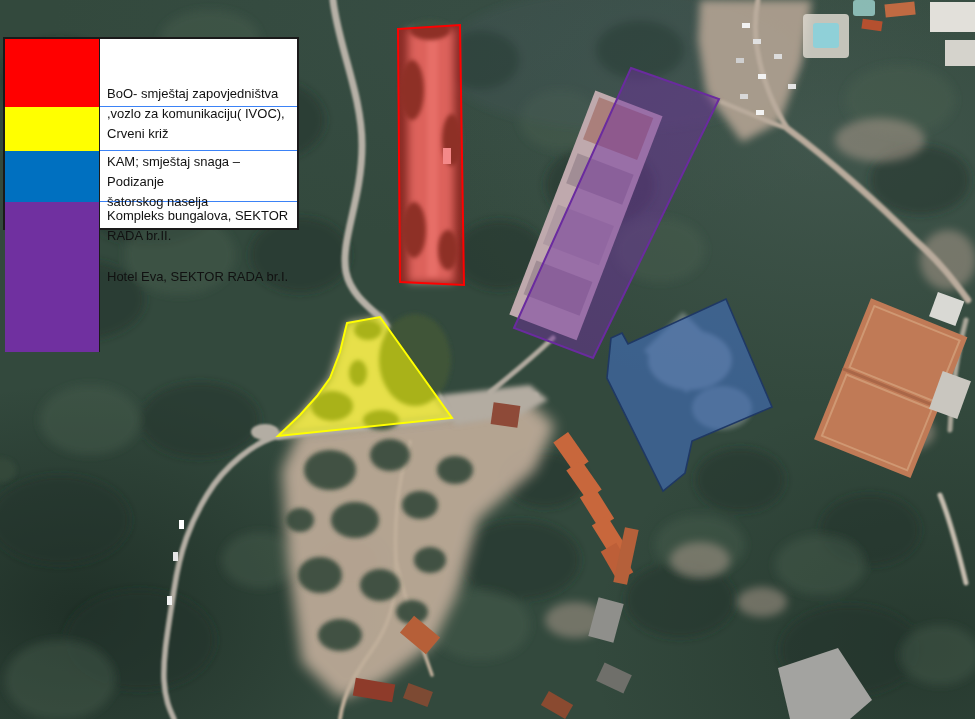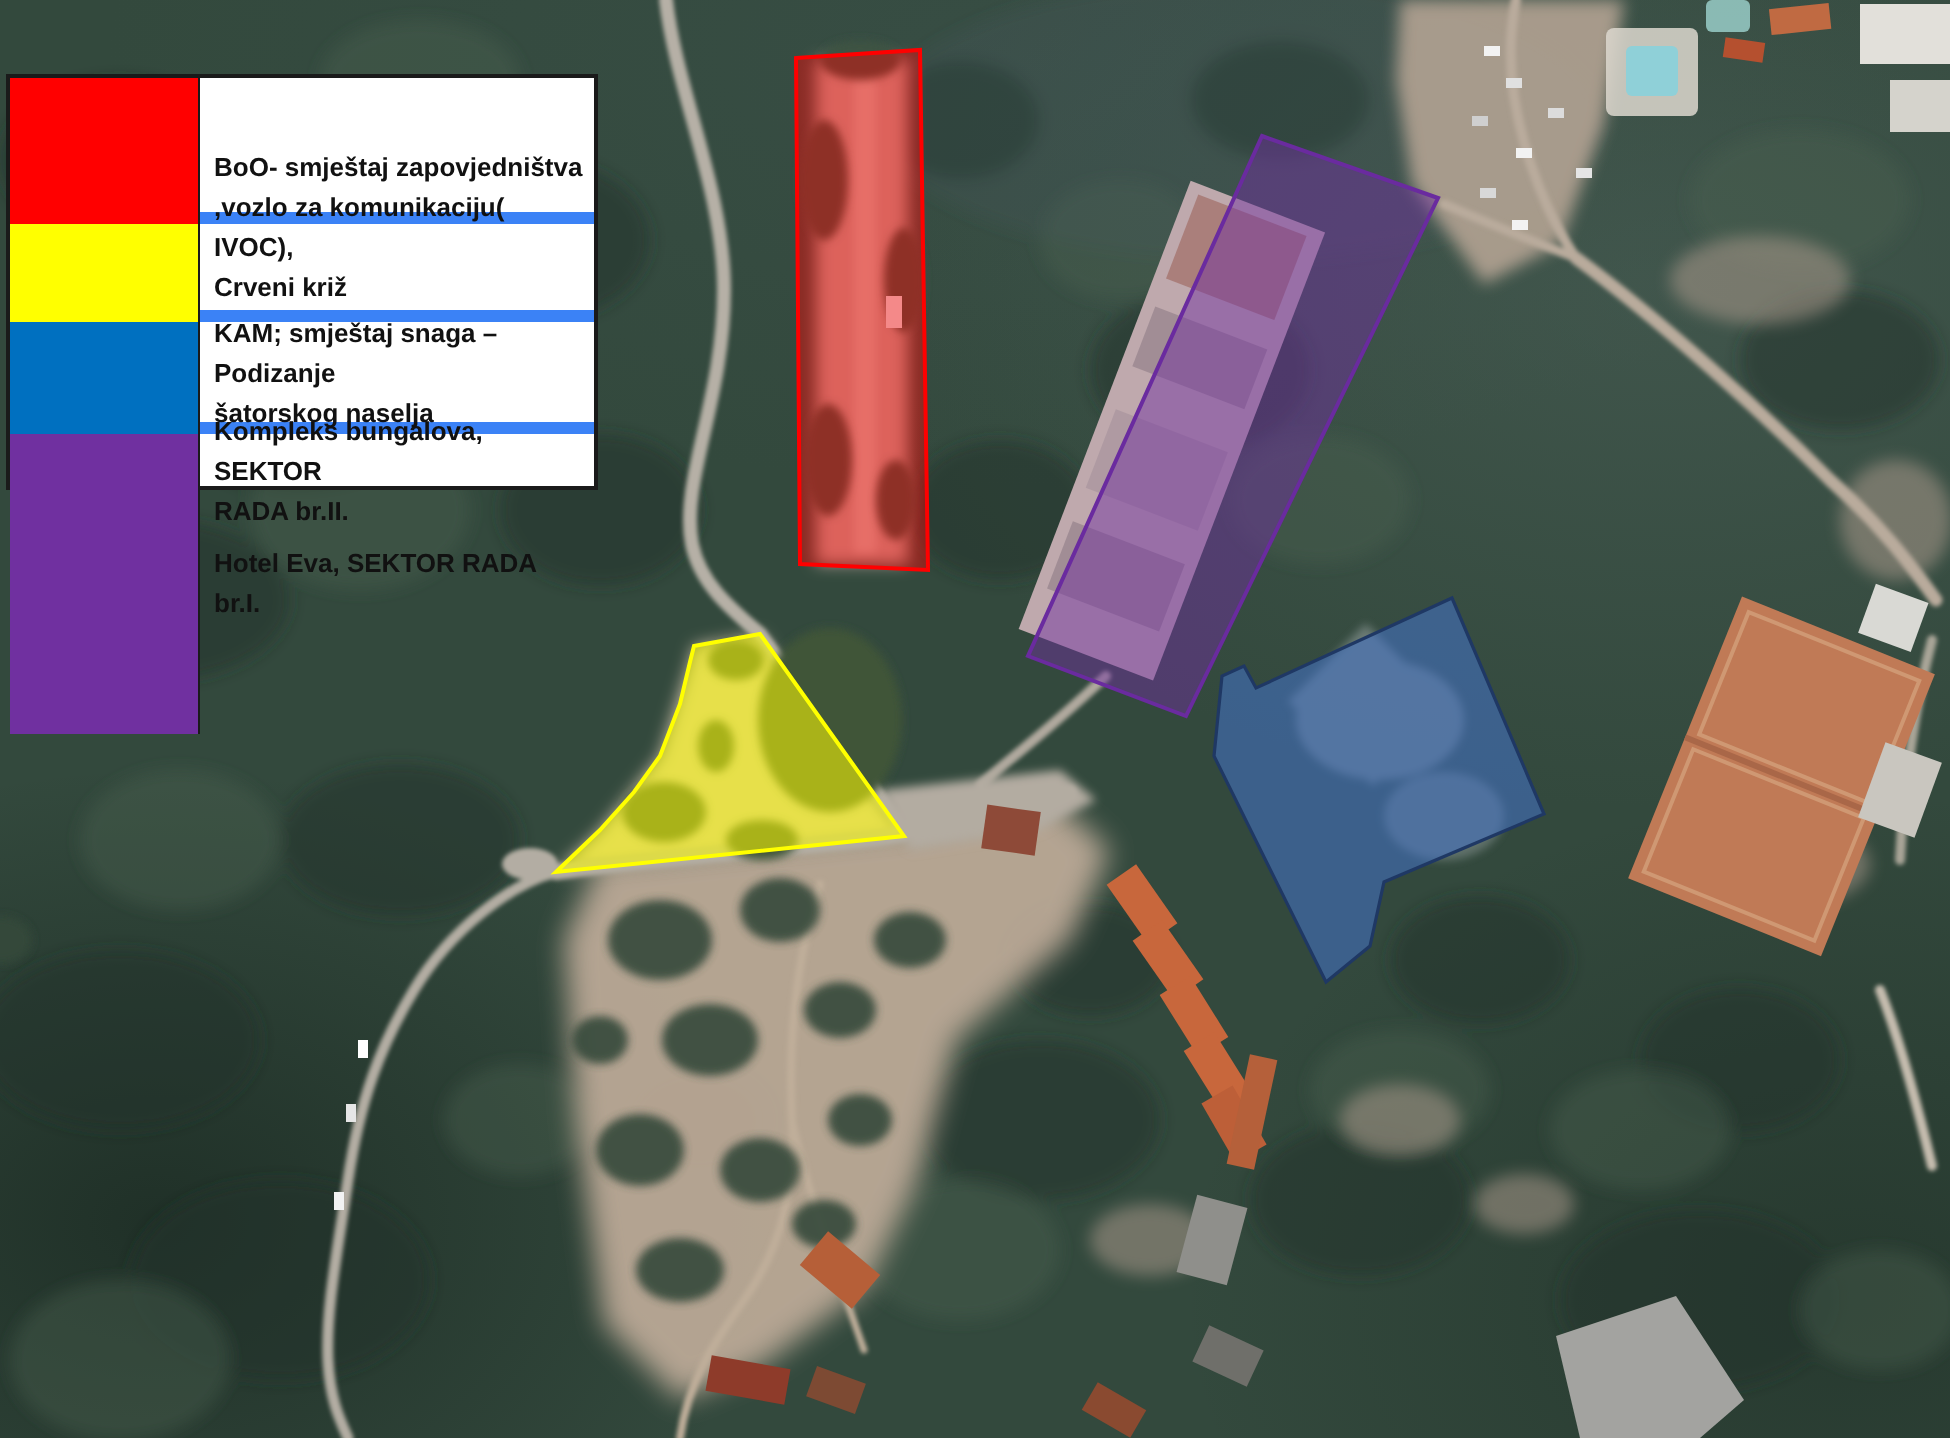--- a/index.html
+++ b/index.html
@@ -13,26 +13,26 @@
       radial-gradient(560px 420px at 95% 90%, rgba(24,38,30,.45), transparent 60%),
       #33493d;
   }
   svg.map{position:absolute;inset:0;}
   
   .legend{
     position:absolute;left:3px;top:37px;width:296px;
     background:#fff;border:2px solid #1a1a1a;box-sizing:border-box;
   }
   .legend-row{display:grid;grid-template-columns:95px 1fr;}
-  .legend-row + .legend-row{border-top:6px solid #3b82f6;}
+  .legend-row + .legend-row{border-top:1px solid #3b82f6;}
   .sw-cell{border-right:1px solid #1a1a1a;}
   .sw-cell svg{display:block;width:100%;height:100%;}
   .lg-text{
     padding:2px 4px 2px 7px;font-size:13px;line-height:20px;color:#111;
-    white-space:pre-line;display:flex;flex-direction:column;justify-content:center;font-weight:bold;
+    white-space:pre-line;display:flex;flex-direction:column;justify-content:center;
   }
   .r1{height:67px;} .r2{height:43px;} .r3{height:26px;} .r4{height:50px;}
   
   .ov-red{stroke:#f00;stroke-width:2;fill-opacity:.42;}
   .ov-yellow{stroke:#ffff00;stroke-width:2;fill-opacity:.55;}
   .ov-purple{stroke:#6a2b9f;stroke-width:2;fill-opacity:.48;}
   .ov-blue{stroke:#1f3864;stroke-width:1.6;fill-opacity:.58;}
 </style>
 </head>
 <body>

